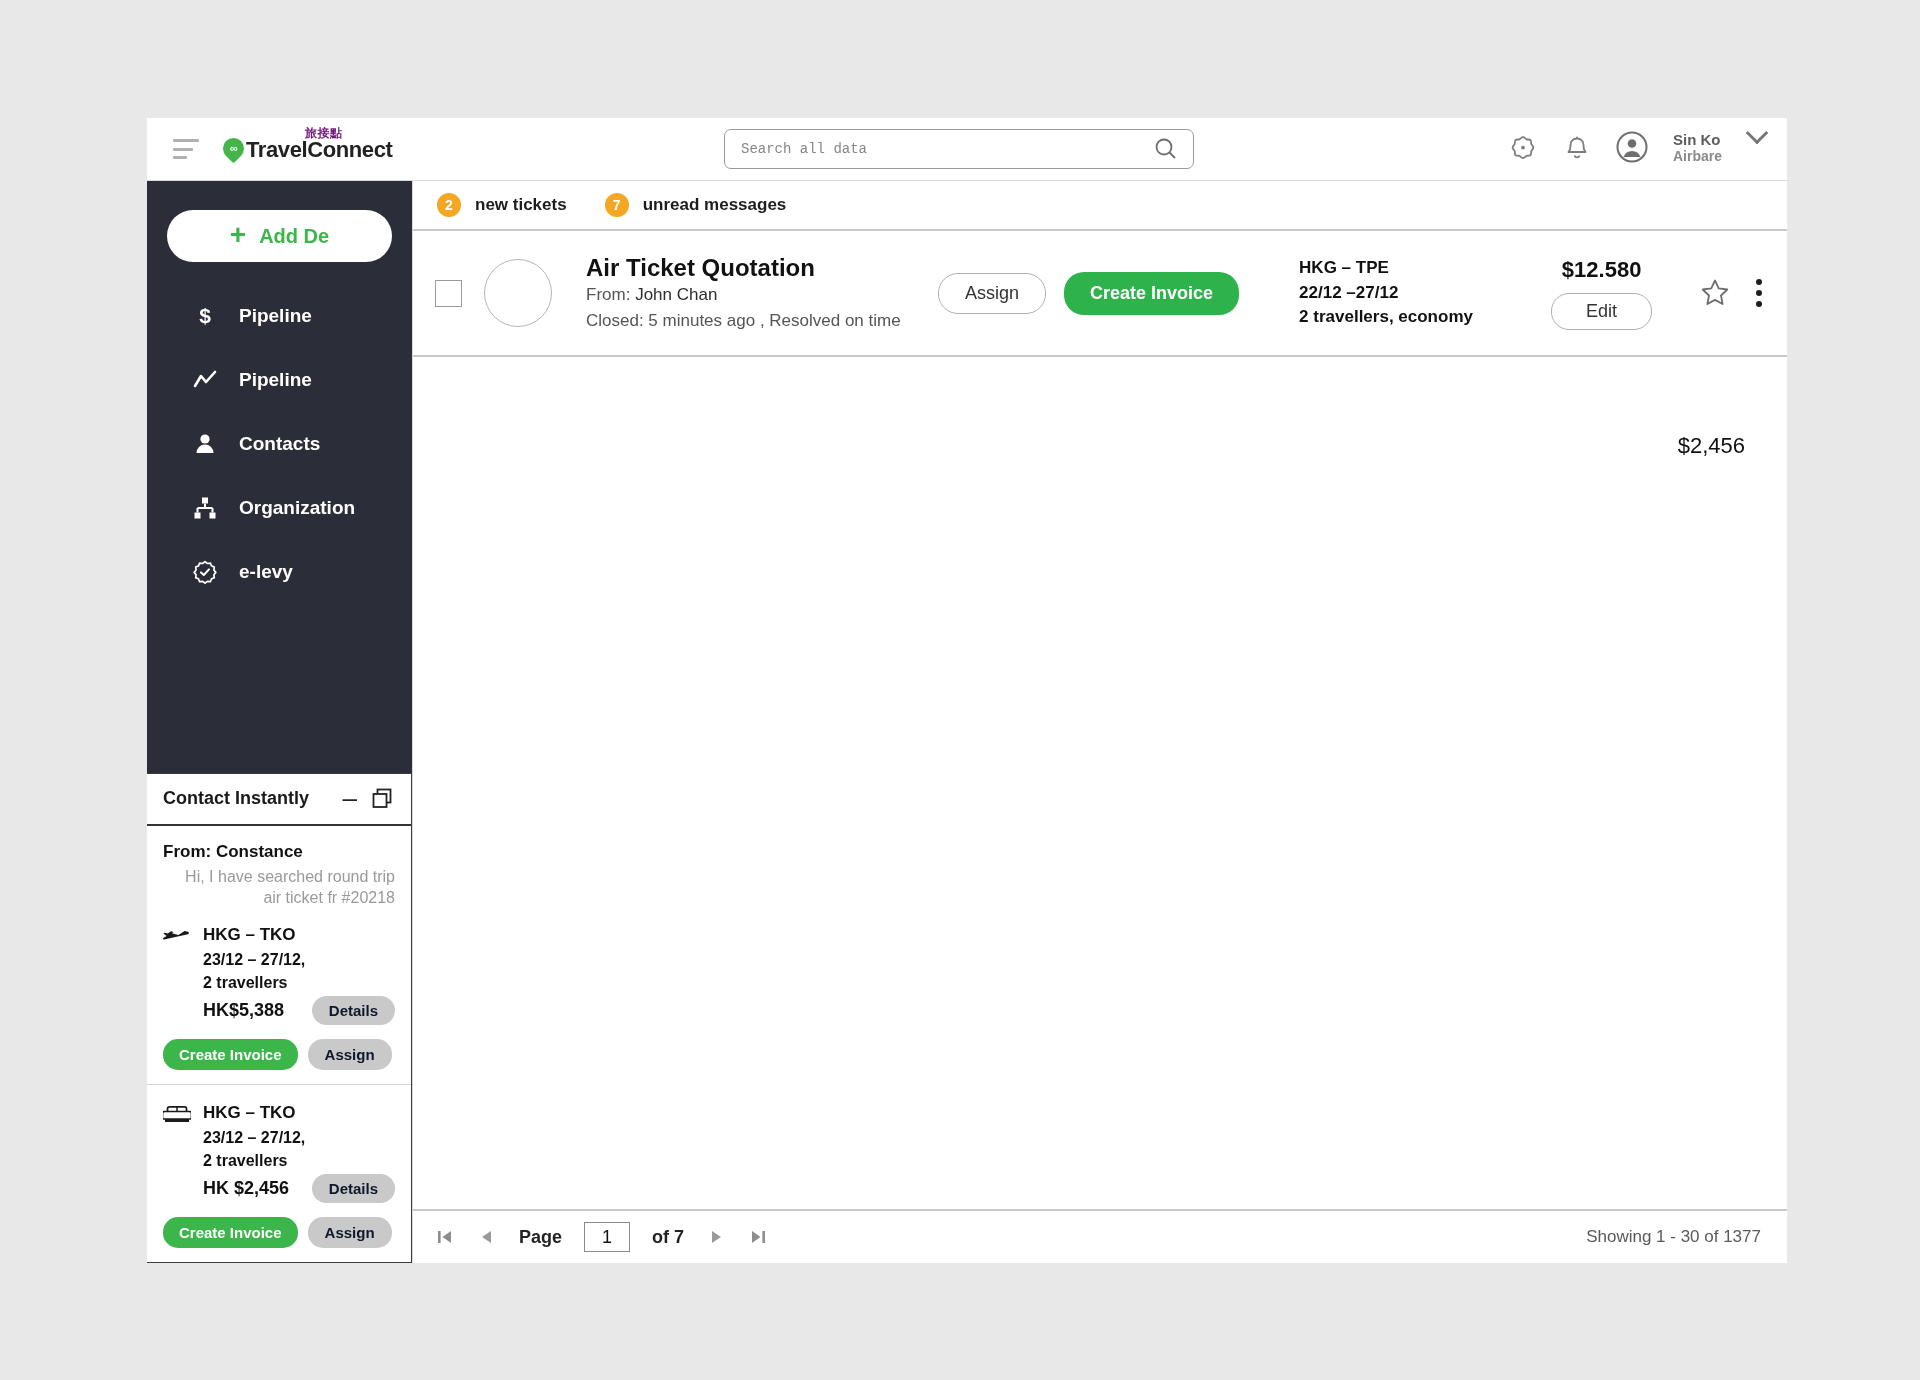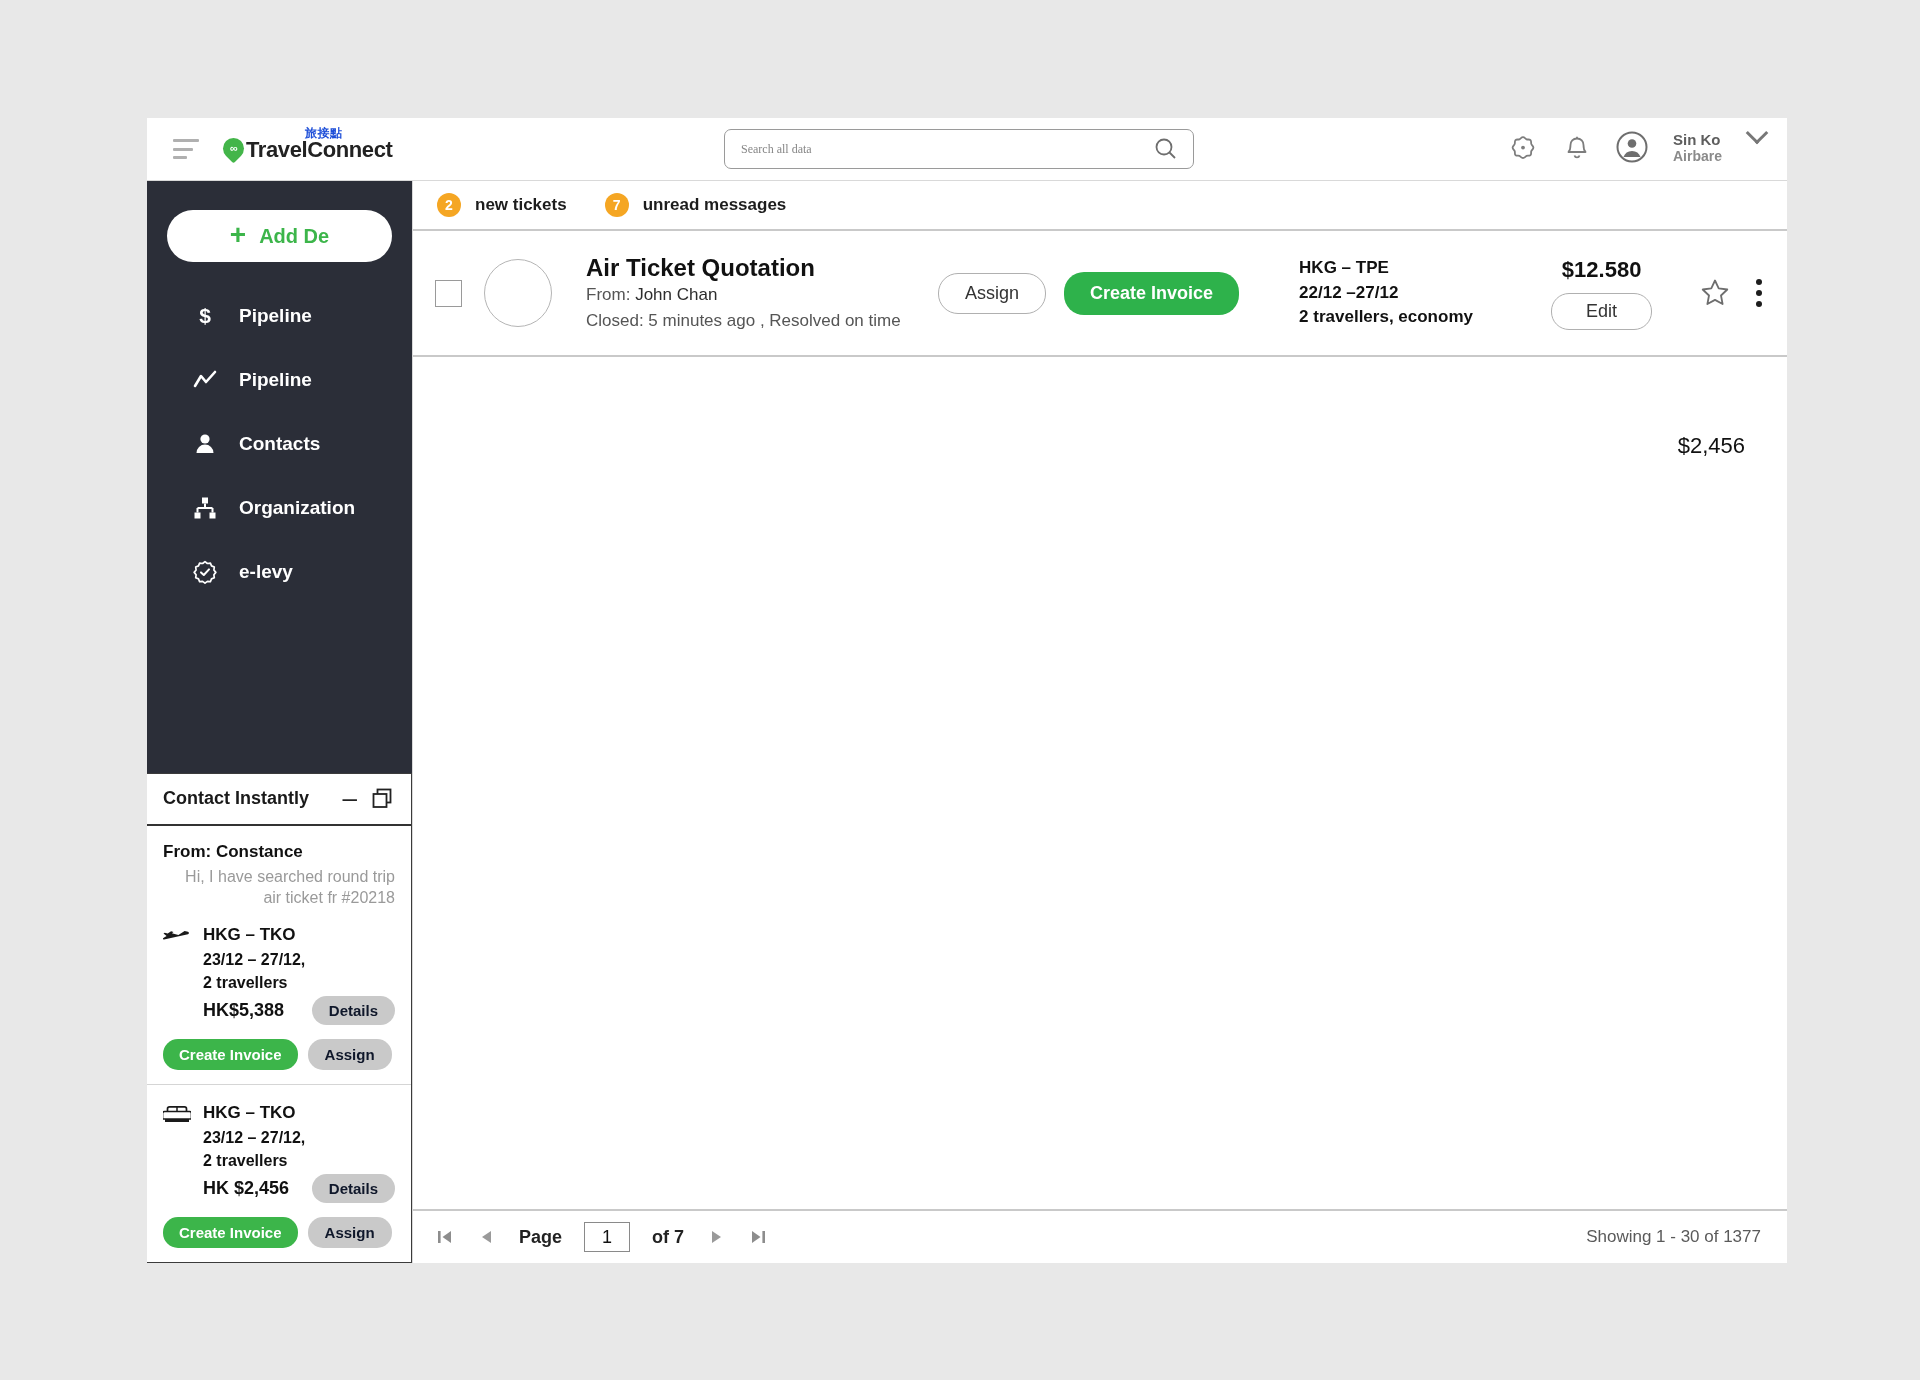--- a/index.html
+++ b/index.html
@@ -76,21 +76,21 @@
     color: #222;
     letter-spacing: -0.4px;
     line-height: 1;
   }
   .brand-cjk {
     position: absolute;
     top: -13px;
     left: 82px;
     font-size: 12px;
     font-weight: bold;
-    color: #1d4ed8;
+    color: #701a75;
     letter-spacing: 0.5px;
   }
 
   .search-wrap {
     position: absolute;
     left: 577px;
     top: 11px;
     width: 470px;
     height: 40px;
   }
@@ -101,24 +101,24 @@
     border-radius: 7px;
     box-sizing: border-box;
     display: flex;
     align-items: center;
     background: #fff;
   }
   .search-input {
     border: none;
     outline: none;
     flex: 1;
-    font-size: 12px;
+    font-size: 14px;
     color: #15803d;
     padding-left: 16px;
-    font-family: Liberation Serif, serif;
+    font-family: Liberation Mono, monospace;
     background: transparent;
   }
   .search-input::placeholder { color: #868686; }
   .search-icon { margin-right: 14px; display: flex; }
 
   .header-right {
     position: absolute;
     right: 22px;
     display: flex;
     align-items: center;

